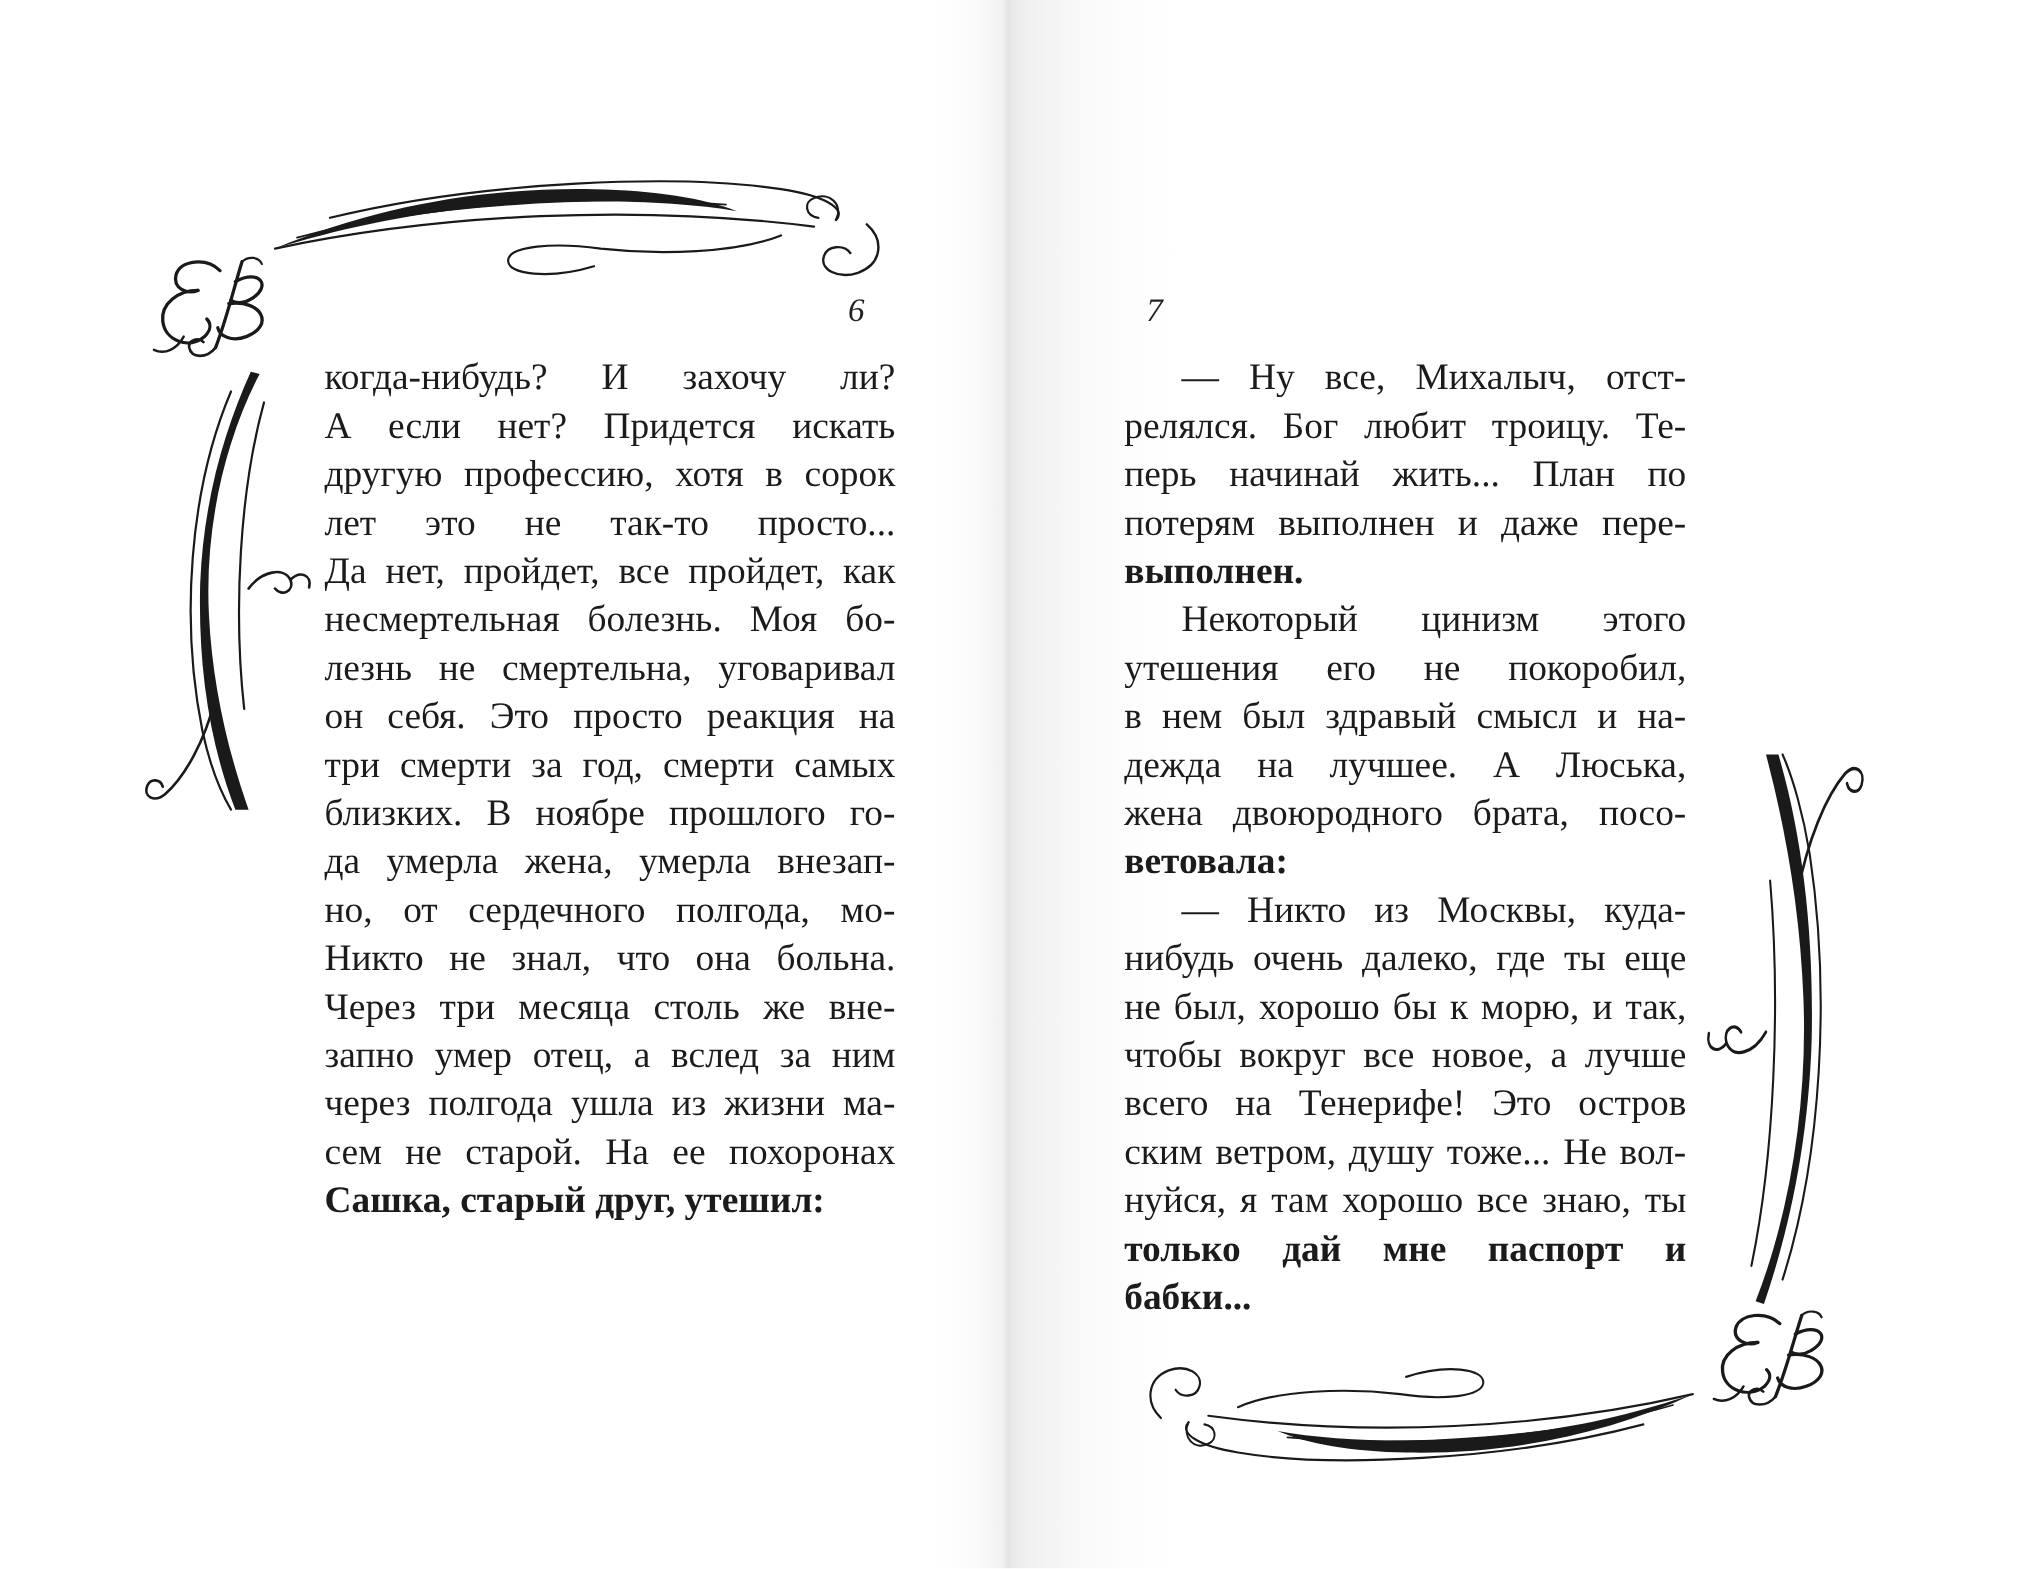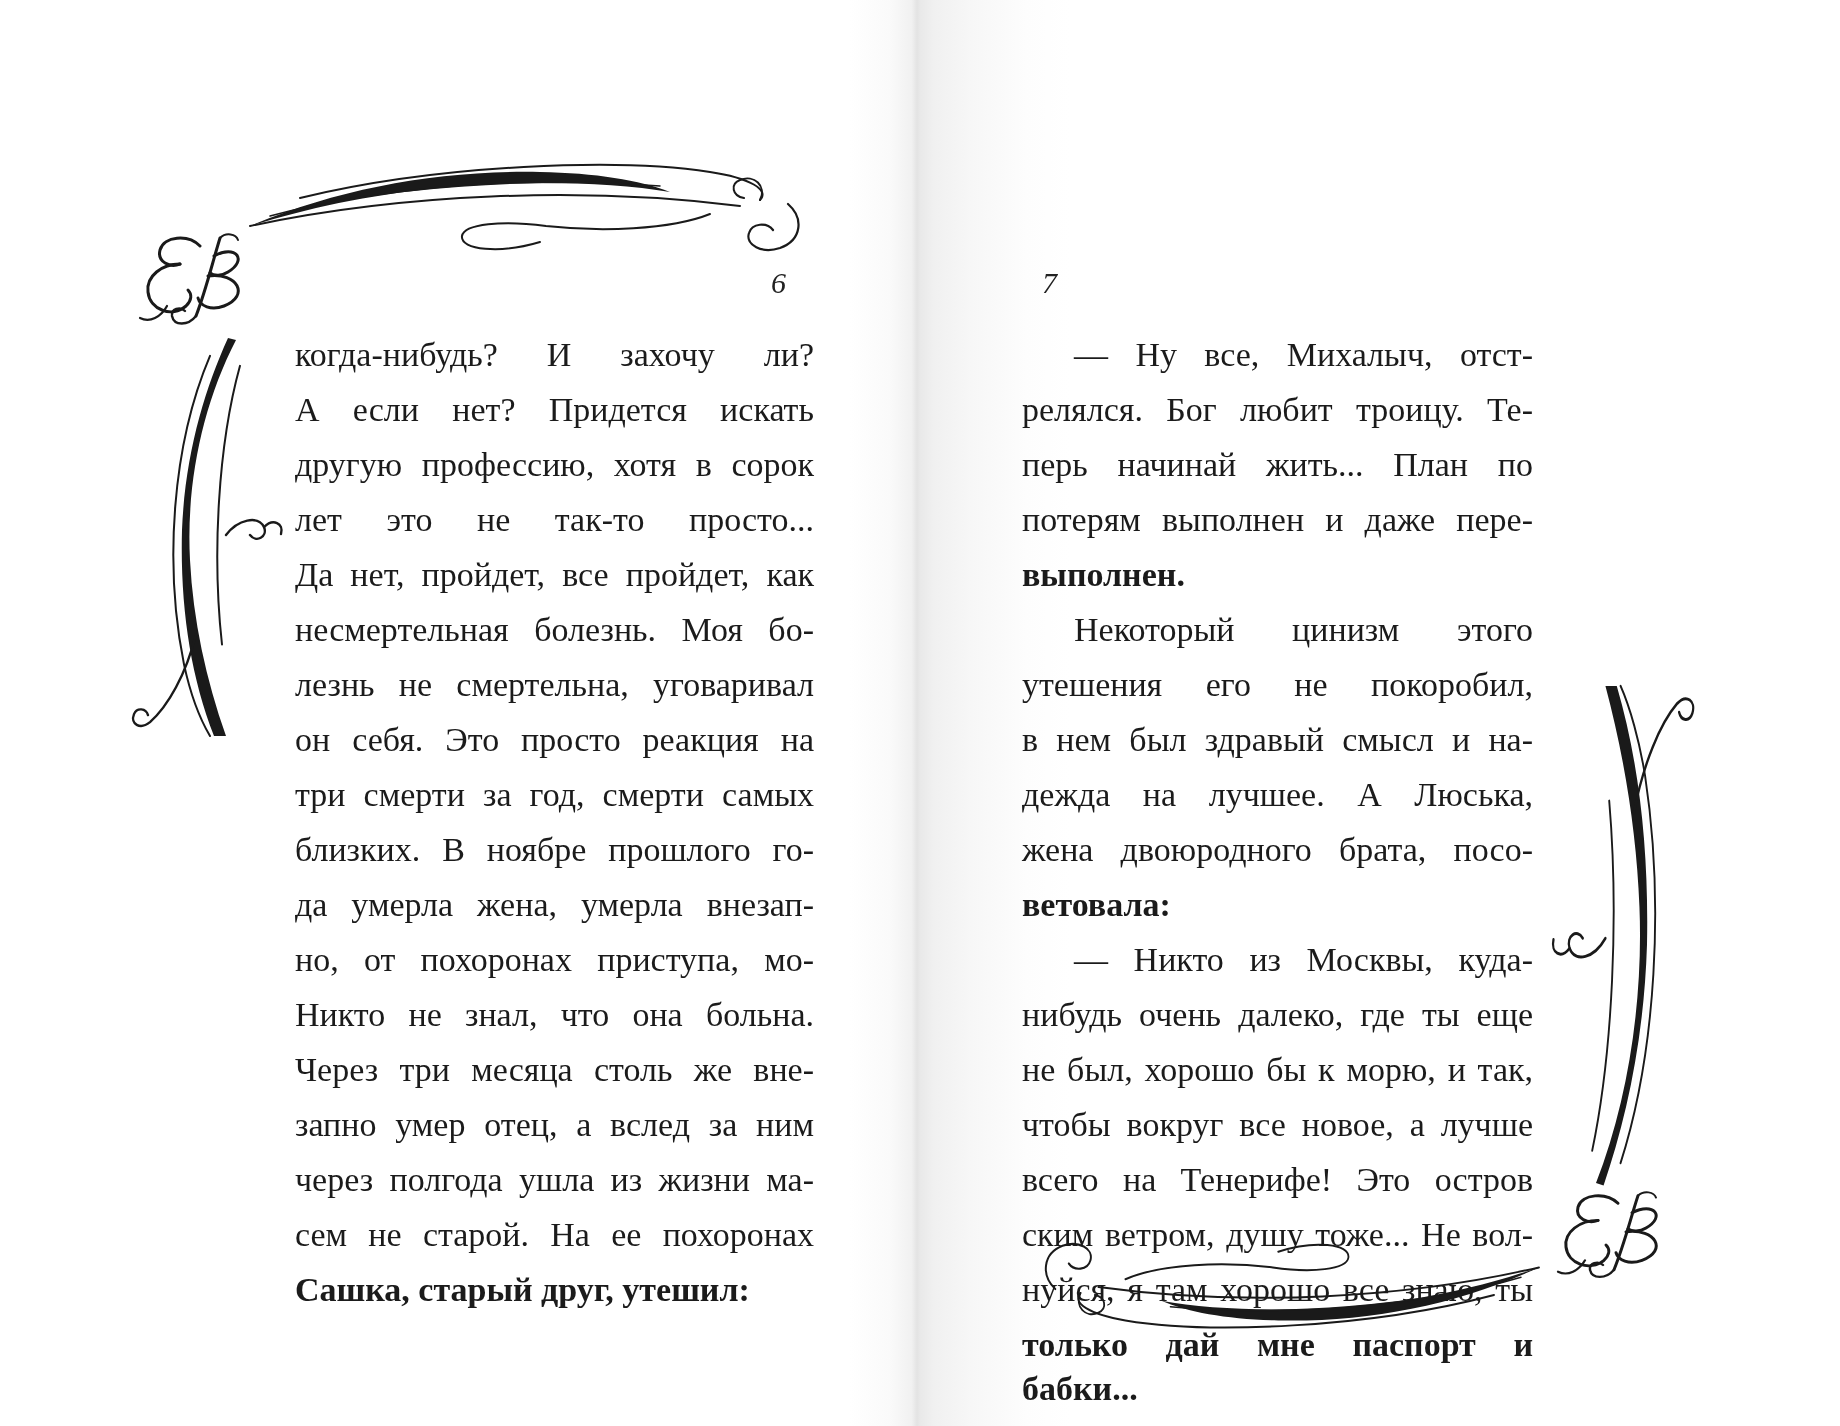--- a/index.html
+++ b/index.html
@@ -29,21 +29,20 @@
     position:absolute;top:322px;
     font-size:34px;line-height:44px;color:#1b1b1b;
   }
   #text-left{left:295px;width:519px;}
   #text-right{left:1022px;width:511px;}
   .line{
     text-align:justify;
     -moz-text-align-last:justify;
     text-align-last:justify;
     height:44px;
-    margin-top:11px;
   }
   .line.indent{padding-left:52px;}
   .line.end{
     -moz-text-align-last:left;
     text-align-last:left;
     font-weight:bold;
   }
   .orn{position:absolute;pointer-events:none;}
   .orn svg{display:block;width:100%;height:100%;}
   #orn-mono-top   {left:134px; top:232px; width:115px;height:100px;}
@@ -119,21 +118,21 @@
         <div class="line">А если нет? Придется искать</div>
         <div class="line">другую профессию, хотя в сорок</div>
         <div class="line">лет это не так-то просто...</div>
         <div class="line">Да нет, пройдет, все пройдет, как</div>
         <div class="line">несмертельная болезнь. Моя бо-</div>
         <div class="line">лезнь не смертельна, уговаривал</div>
         <div class="line">он себя. Это просто реакция на</div>
         <div class="line">три смерти за год, смерти самых</div>
         <div class="line">близких. В ноябре прошлого го-</div>
         <div class="line">да умерла жена, умерла внезап-</div>
-        <div class="line">но, от похоронах приступа, мо-</div>
+        <div class="line">но, от сердечного полгода, мо-</div>
         <div class="line">Никто не знал, что она больна.</div>
         <div class="line">Через три месяца столь же вне-</div>
         <div class="line">запно умер отец, а вслед за ним</div>
         <div class="line">через полгода ушла из жизни ма-</div>
         <div class="line">сем не старой. На ее похоронах</div>
         <div class="line end">Сашка, старый друг, утешил:</div>
       </div>
   </div>
 
   <div>

